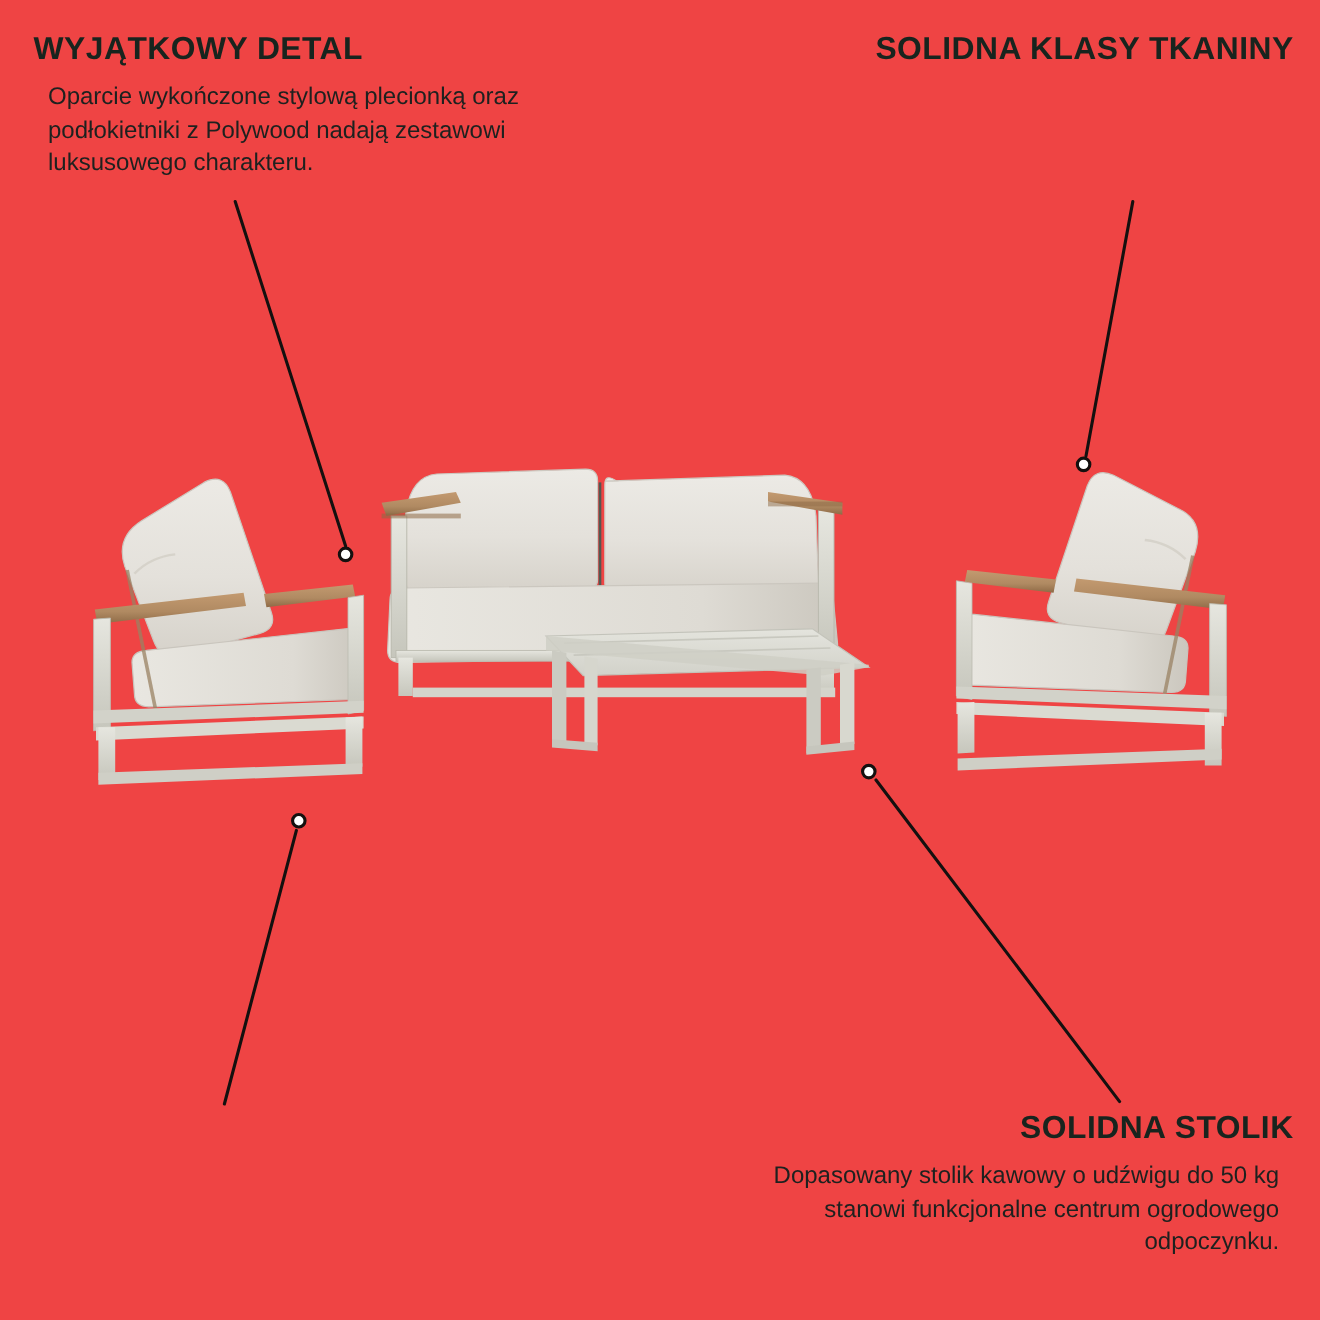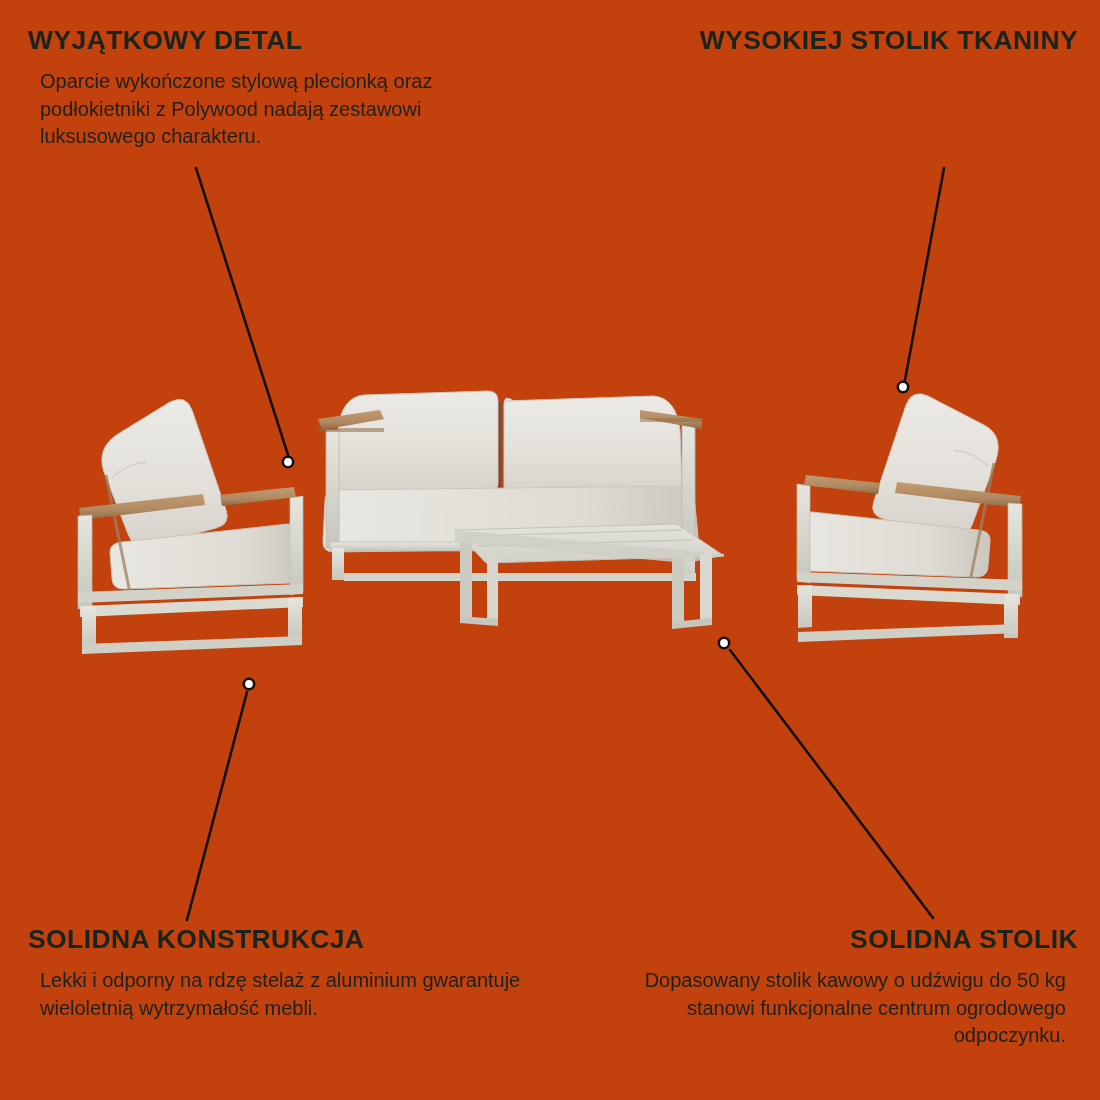--- a/index.html
+++ b/index.html
@@ -6,21 +6,21 @@
   body{
     width:1100px;height:1100px;
     background:#ffffff;
     font-family:"Liberation Sans","DejaVu Sans",sans-serif;
     overflow:hidden;
     position:relative;
   }
   #infographic{
     position:absolute;inset:0;
     width:1100px;height:1100px;
-    background:#c2410c;
+    background:#ef4444;
   }
 
   
   .feature{position:absolute;}
   .feature .title{
     font-weight:700;
     font-size:26.5px;
     letter-spacing:0.4px;
     color:#18241e;
     line-height:1.1;
@@ -189,26 +189,22 @@
         <circle cx="724" cy="643" r="5.2" fill="#ffffff" stroke="#14100f" stroke-width="2.6"></circle>
       </g>
   </svg>
 
   <div class="feature" id="f-tl">
     <h2 class="title">WYJĄTKOWY DETAL</h2>
     <p class="desc">Oparcie wykończone stylową plecionką oraz podłokietniki z Polywood nadają zestawowi luksusowego charakteru.</p>
   </div>
 
   <div class="feature" id="f-tr">
-    <h2 class="title">WYSOKIEJ STOLIK TKANINY</h2>
-  </div>
-
-  <div class="feature" id="f-bl">
-    <h2 class="title">SOLIDNA KONSTRUKCJA</h2>
-    <p class="desc">Lekki i odporny na rdzę stelaż z aluminium gwarantuje wieloletnią wytrzymałość mebli.</p>
-  </div>
+    <h2 class="title">SOLIDNA KLASY TKANINY</h2>
+  </div>
+
 
   <div class="feature" id="f-br">
     <h2 class="title">SOLIDNA STOLIK</h2>
     <p class="desc">Dopasowany stolik kawowy o udźwigu do 50 kg stanowi funkcjonalne centrum ogrodowego odpoczynku.</p>
   </div>
 
 </div>
 
 </body></html>

